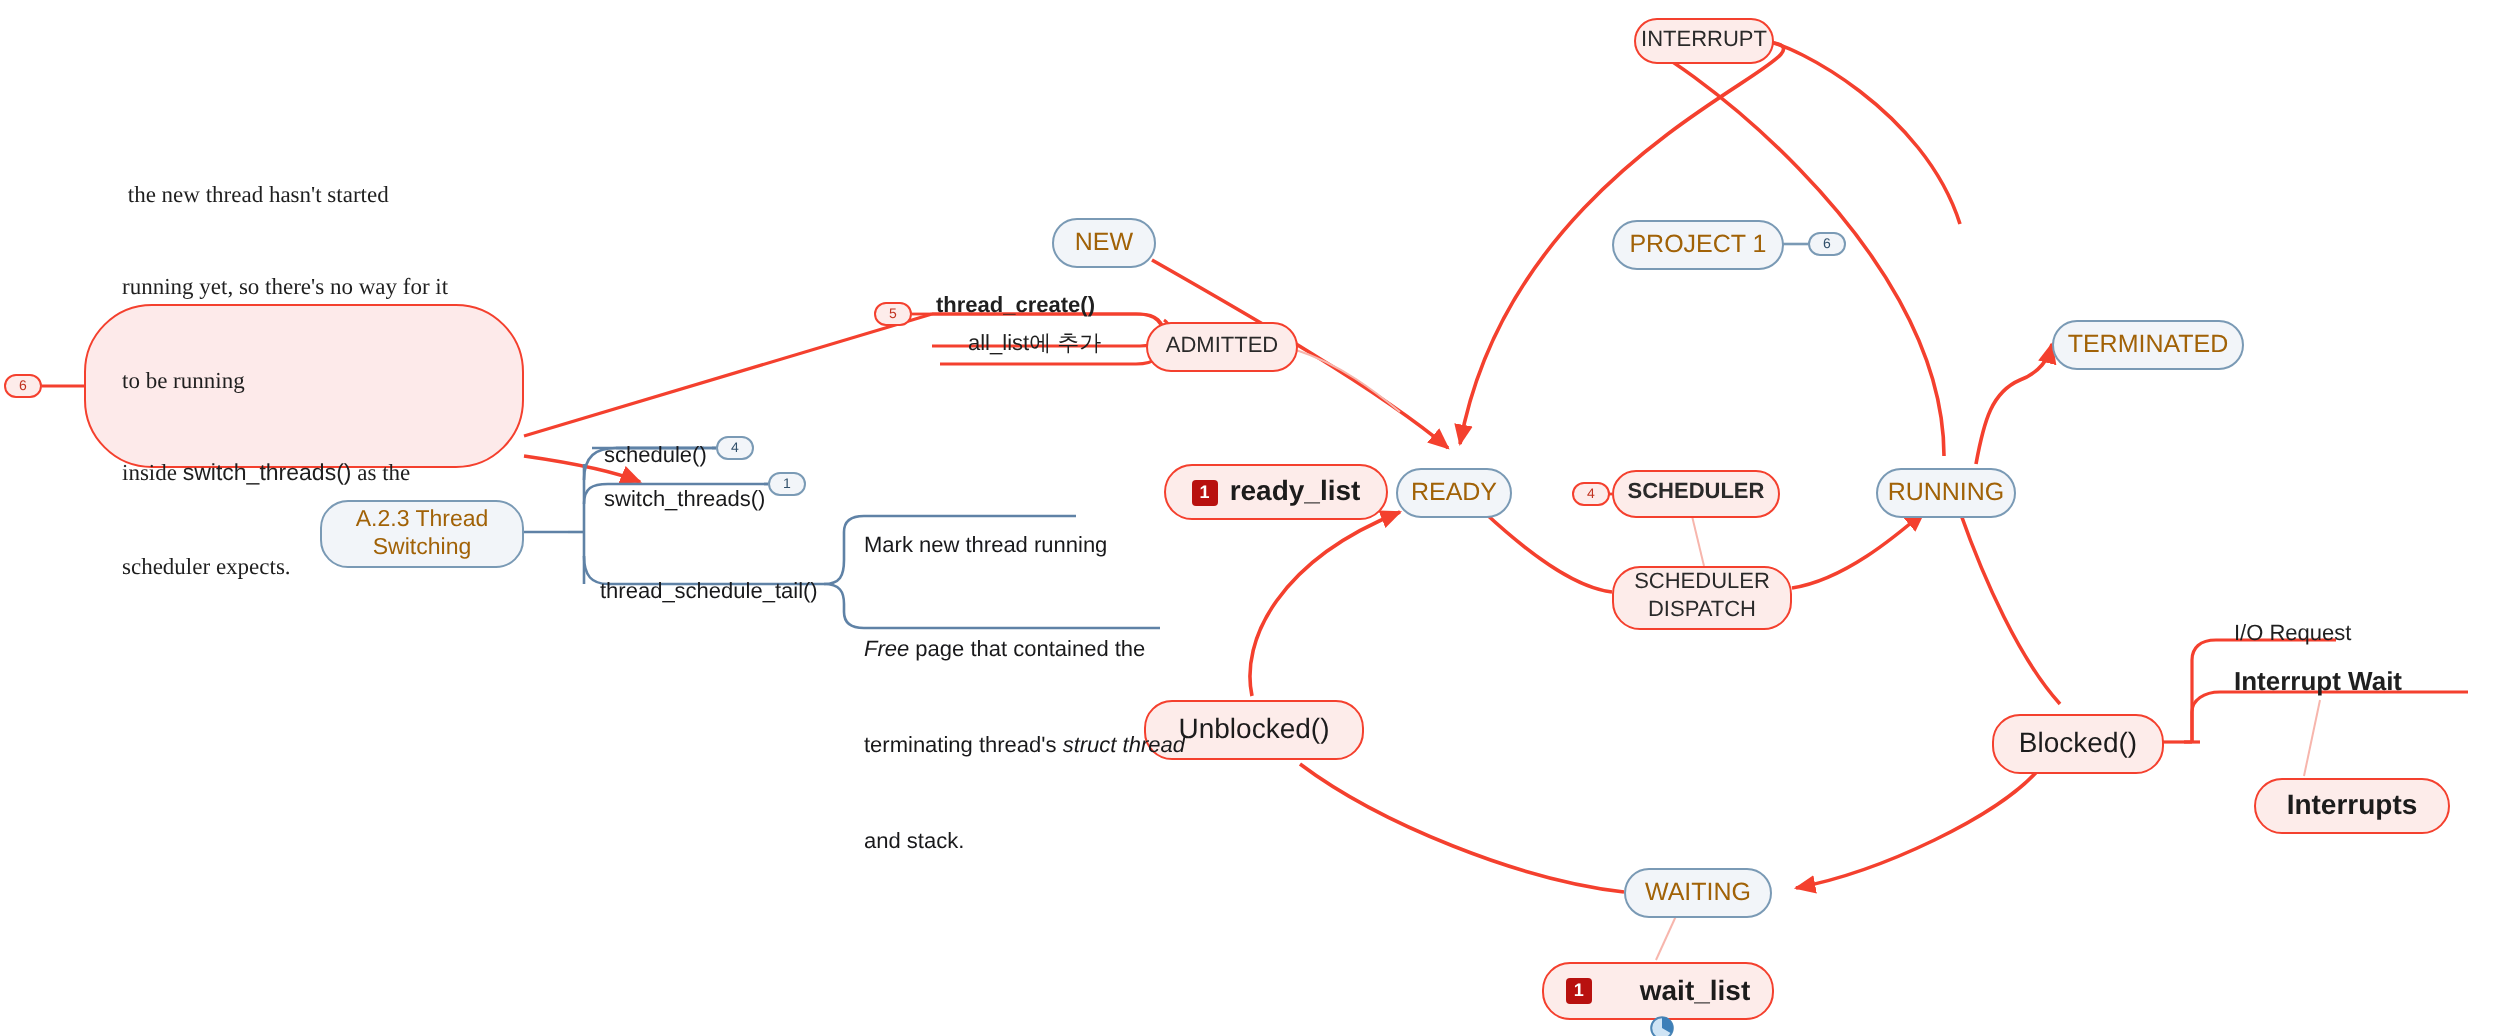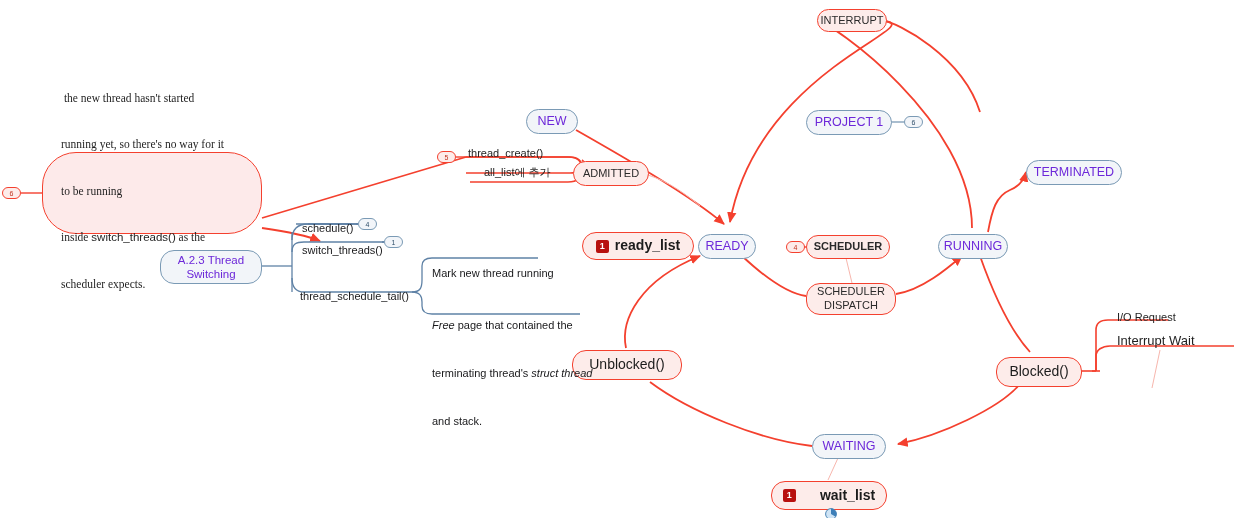--- a/index.html
+++ b/index.html
@@ -34,21 +34,21 @@
     text-align: center;
     border-radius: 14px;
     white-space: pre;
     line-height: 1.25;
     z-index: 5;
   }
   
   .n-state {
     background: #f2f5f9;
     border: 1.6px solid #7a9ab5;
-    color: #6d28d9;
+    color: #a16207;
     font-size: 12.5px;
   }
   
   .n-trans {
     background: #fdecea;
     border: 1.8px solid #f4402e;
     color: #2a2a2a;
     font-size: 11px;
   }
   .n-trans-lg {
@@ -79,21 +79,21 @@
   
   .leaf {
     position: absolute;
     font-size: 11px;
     color: #1f1f1f;
     white-space: pre;
     z-index: 6;
     line-height: 1.3;
   }
   .leaf-blue { color: #19191b; margin-top: 12px; }
-  .leaf-bold { font-weight: normal; }
+  .leaf-bold { font-weight: bold; }
   .leaf-it { font-style: italic; }
   
   .badge {
     position: absolute;
     width: 19px;
     height: 12px;
     border-radius: 6px;
     font-size: 7px;
     display: flex;
     align-items: center;
@@ -282,20 +282,21 @@
         <circle cx="6" cy="6" r="5.4" fill="#cfe4f5" stroke="#4d86b5" stroke-width="1"></circle>
         <path d="M6,6 L6,0.6 A5.4,5.4 0 0,1 10.7,8.7 z" fill="#3d7fb8"></path>
       </svg>
     </span>
     <span>wait_list</span>
   </div>
 
   <div class="leaf" style="left:1117px; top:310px; font-size:11px;">I/O Request</div>
   <div class="leaf leaf-bold" style="left:1117px; top:333px; font-size:13px;">Interrupt Wait</div>
 
+  <div class="node n-trans-lg n-bold" style="left:1127px; top:389px; width:98px; height:28px;">Interrupts</div>
 
   <div class="node n-state" style="left:160px; top:250px; width:102px; height:34px; font-size:11.5px;">A.2.3 Thread
 Switching</div>
 
   <div class="leaf leaf-blue" style="left:302px; top:209px;">schedule()</div>
   <div class="badge badge-blue" style="left:358px; top:218px;">4</div>
 
   <div class="leaf leaf-blue" style="left:302px; top:231px;">switch_threads()</div>
   <div class="badge badge-blue" style="left:384px; top:236px;">1</div>
 

